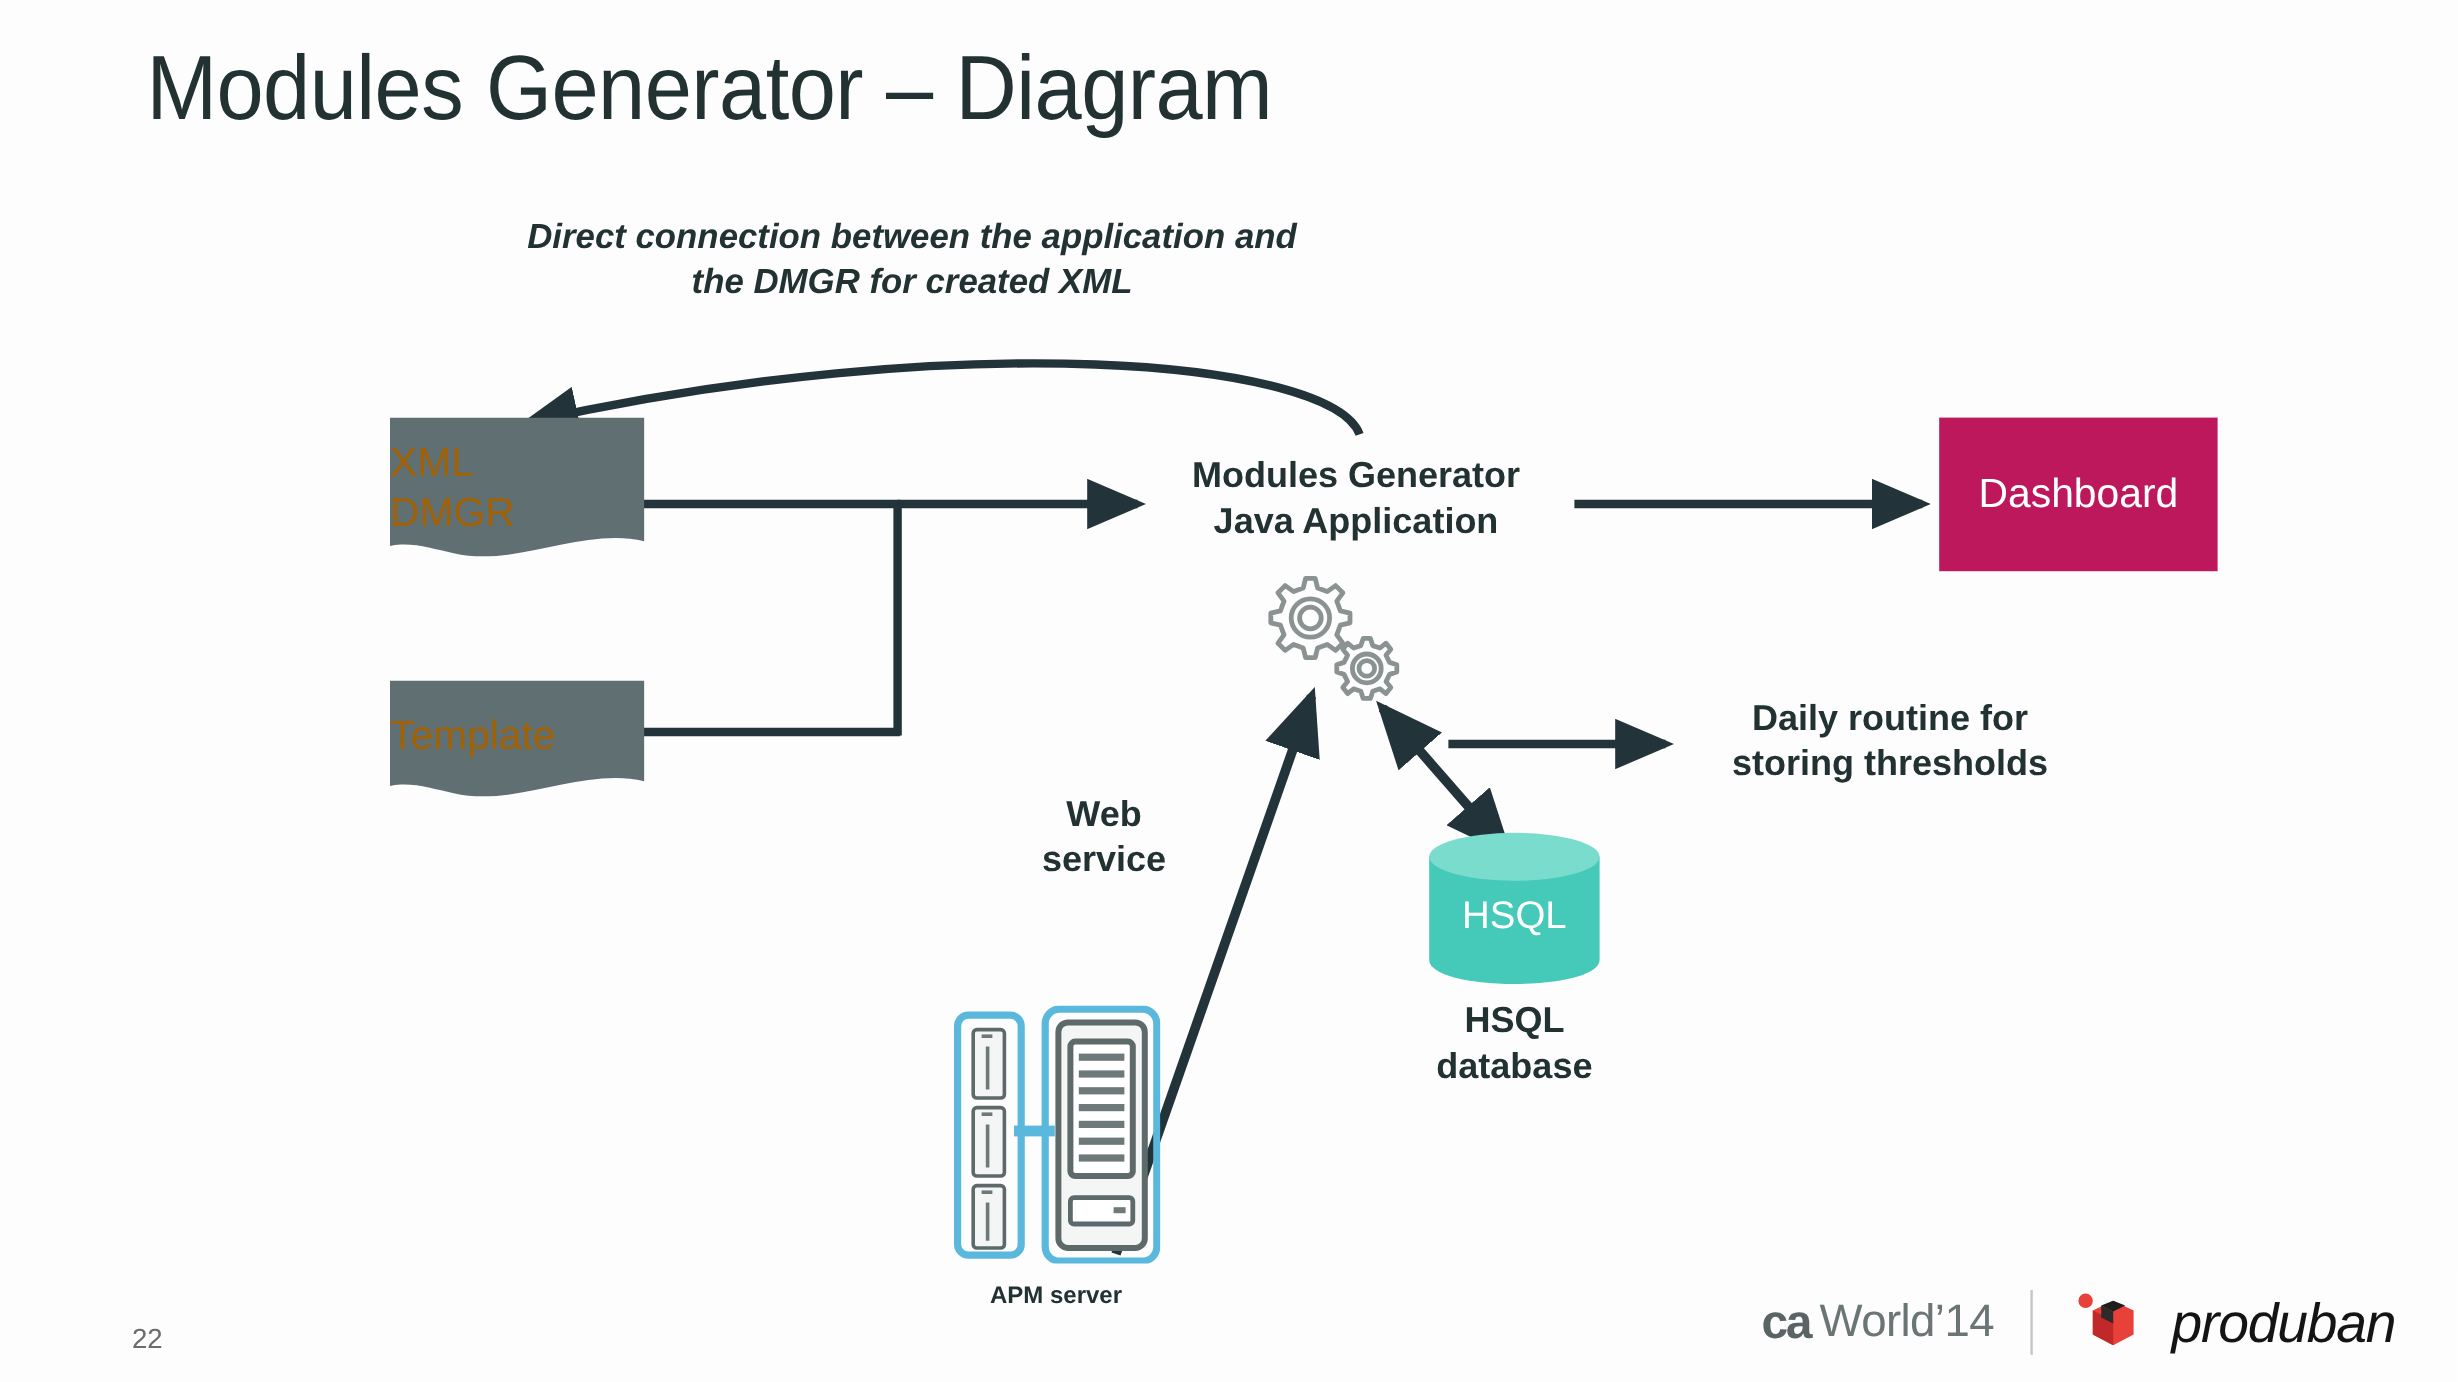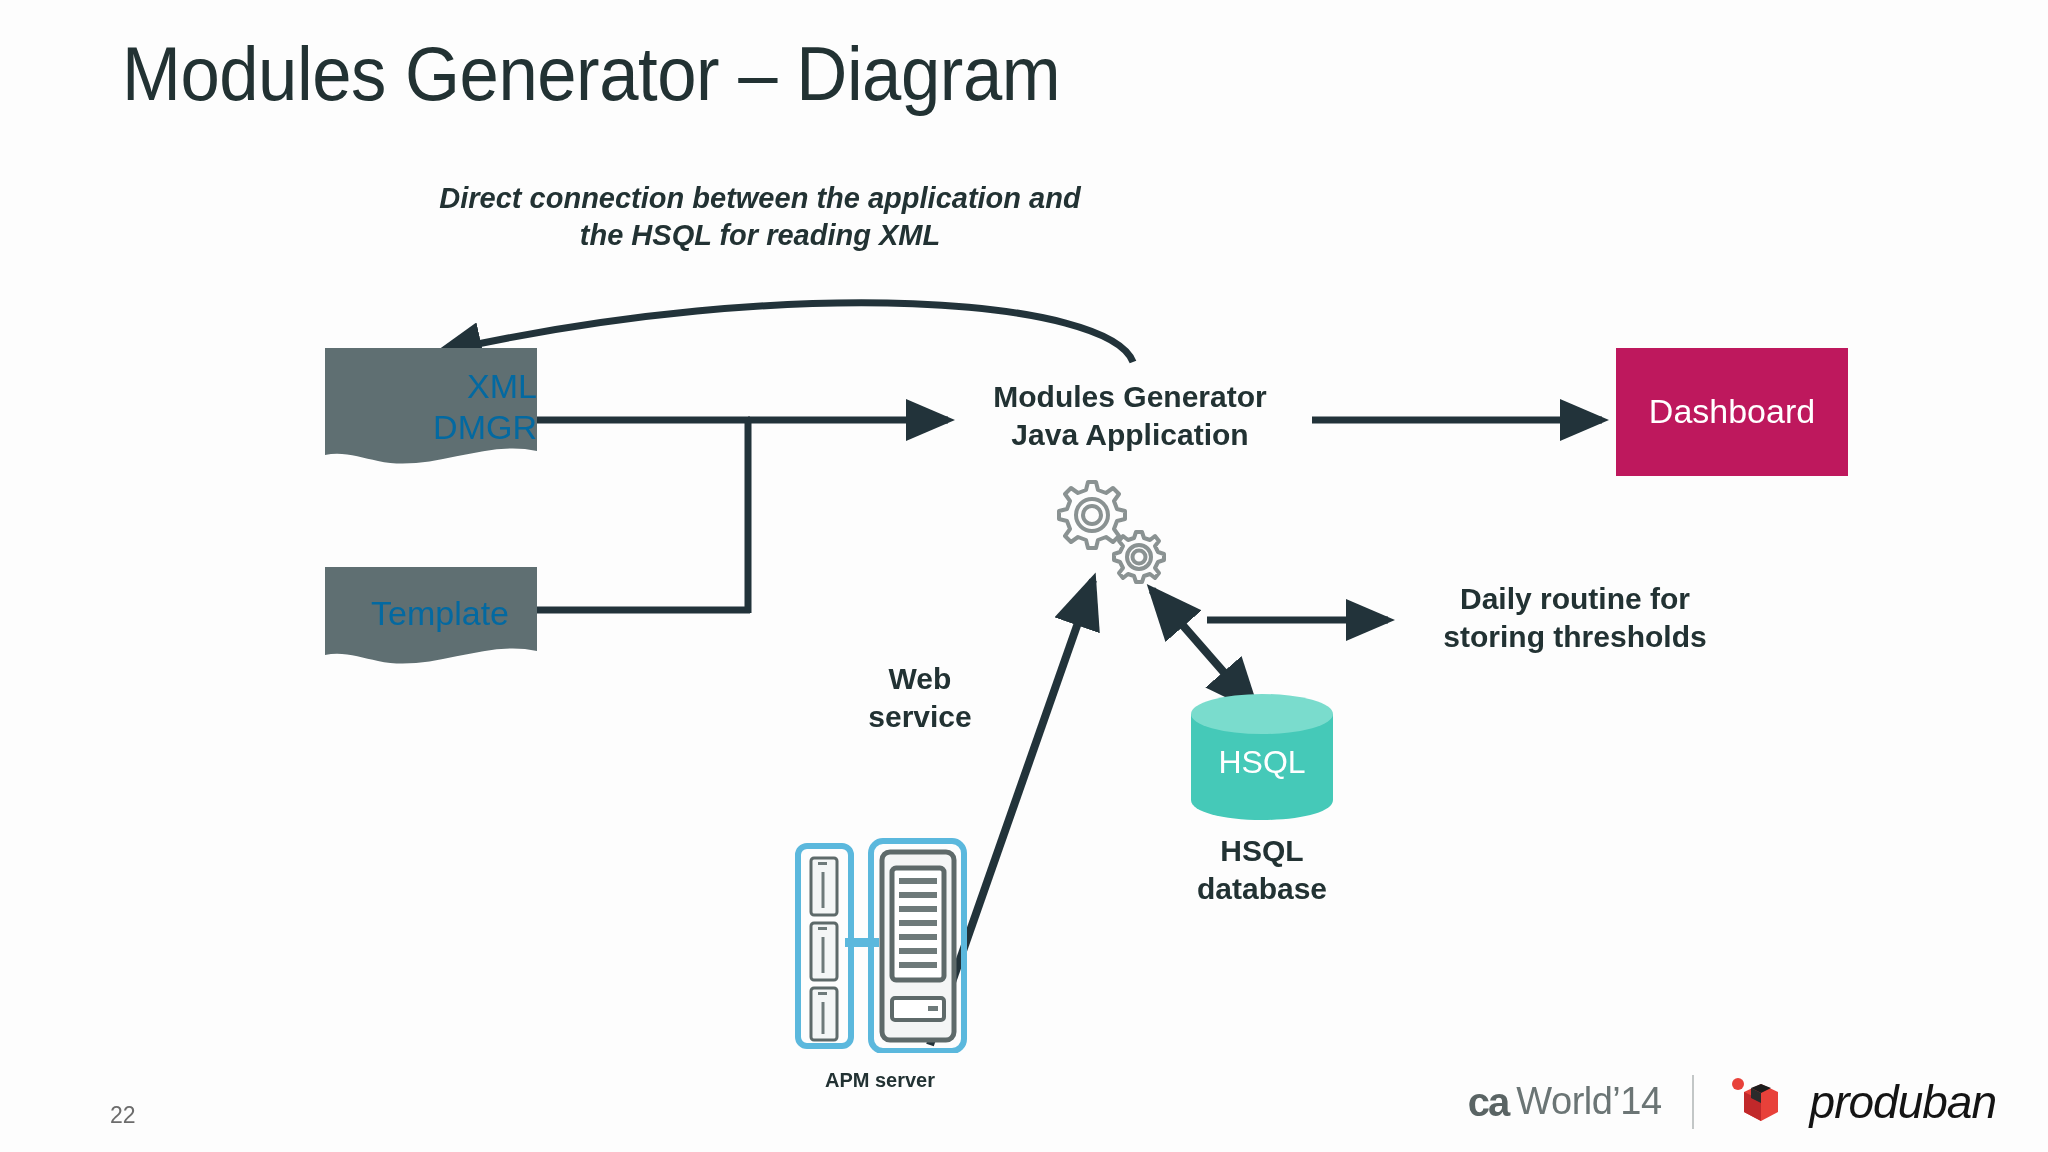--- a/index.html
+++ b/index.html
@@ -67,23 +67,23 @@
     line-height: 1.25;
   }
 
   
   .doc-shape {
     position: absolute;
   }
   .doc-shape .doc-text {
     position: absolute;
     left: 0; right: 0;
-    color: #0369a1;
-    font-weight: 400;
-    text-align: right;
+    color: #a16207;
+    font-weight: 400;
+    text-align: left;
     line-height: 1.22;
     font-size: 34px;
   }
 
   
   .rect-shape {
     position: absolute;
     background: #be185d;
   }
   .rect-shape .rect-text {
@@ -189,21 +189,21 @@
 </style>
 </head>
 <body>
 
 <div id="slide">
 
   <div id="slide-title">Modules Generator – Diagram</div>
 
   <div id="top-note">
     <div>Direct connection between the application and</div>
-    <div>the HSQL for reading XML</div>
+    <div>the DMGR for created XML</div>
   </div>
 
   <svg id="connectors" viewBox="0 0 2048 1152">
     <defs>
       <marker id="arrowhead" markerWidth="7" markerHeight="6" refX="6" refY="3" orient="auto" markerUnits="strokeWidth">
         <path d="M0,0 L7,3 L0,6 Z" fill="#22333a"></path>
       </marker>
       <marker id="arrowhead-back" markerWidth="7" markerHeight="6" refX="6" refY="3" orient="auto-start-reverse" markerUnits="strokeWidth">
         <path d="M0,0 L7,3 L0,6 Z" fill="#22333a"></path>
       </marker>

